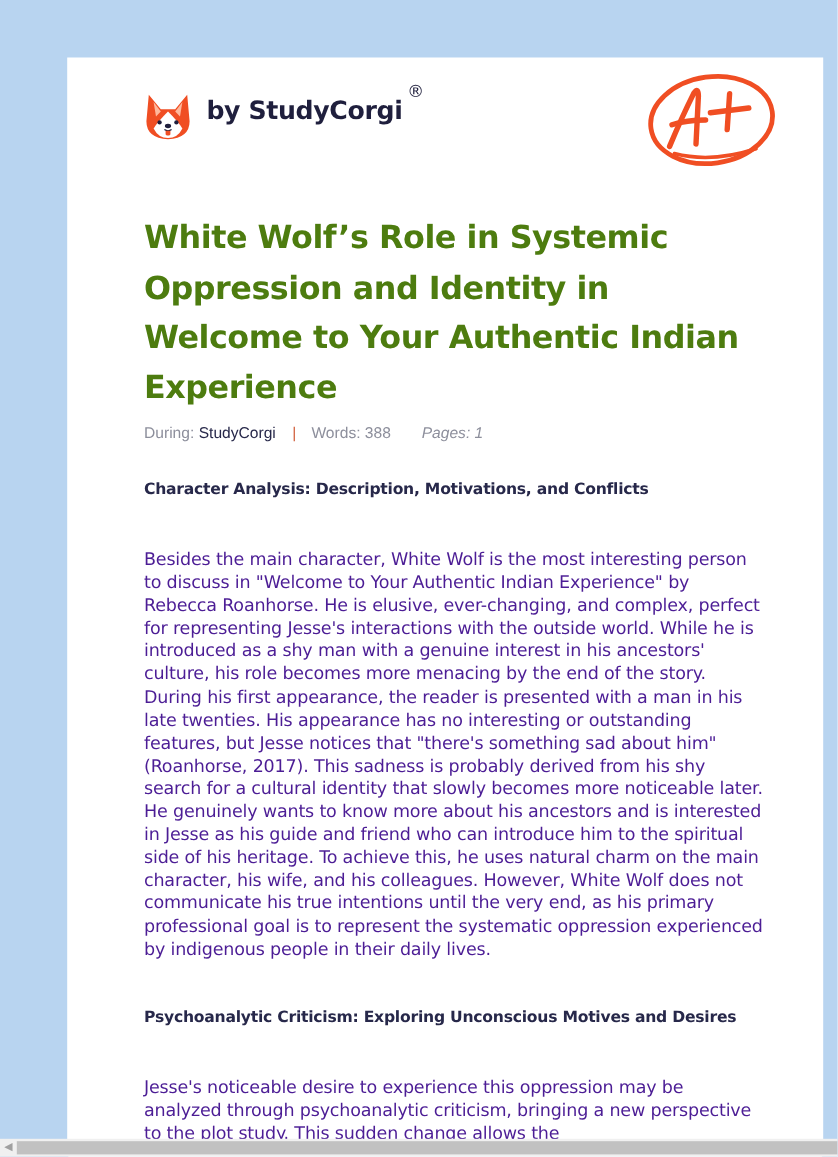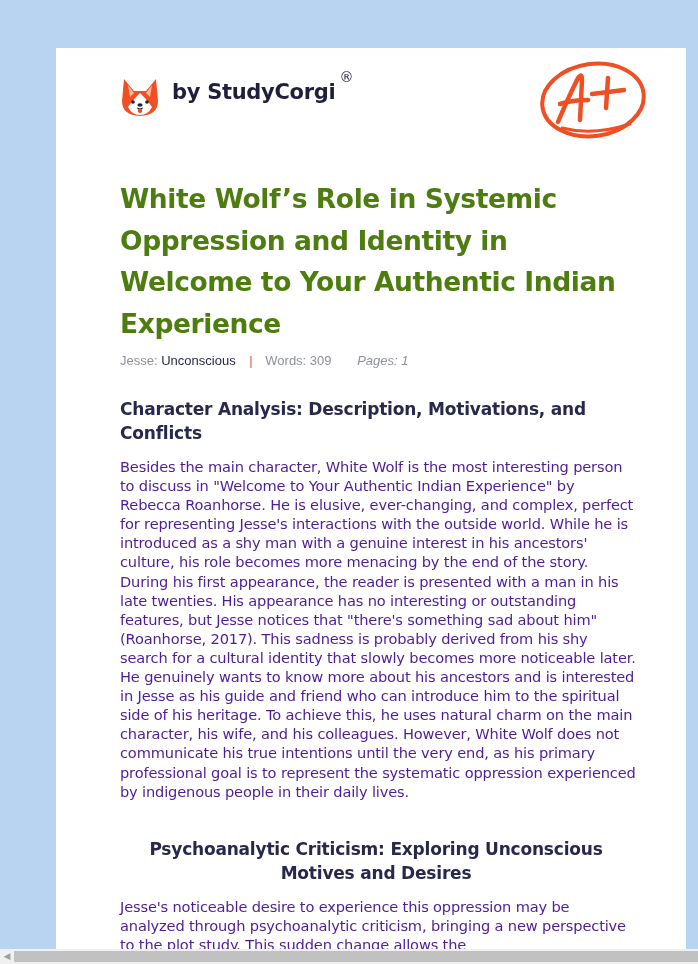--- a/index.html
+++ b/index.html
@@ -34,30 +34,30 @@
     .meta {
       position: absolute; left: 64px; top: 305px;
       font-family: "Liberation Sans", sans-serif; font-size: 13px; color: #8d8f9c;
       white-space: nowrap;
     }
     .meta .topic-val { color: #27284a; }
     .meta .sep { color: #d1603d; margin: 0 9px 0 10px; }
     .meta .gap { margin-left: 22px; font-style: italic; }
     h2 {
       font-family: "DejaVu Sans", sans-serif; font-weight: bold;
-      font-size: 17px; line-height: 24px; color: #27284a; margin: 0;
+      font-size: 13px; line-height: 24px; color: #27284a; margin: 0;
       letter-spacing: -0.2px;
     }
     p.body {
       font-family: "DejaVu Sans", sans-serif; font-size: 14.6px; line-height: 19.1px;
       color: #4c1d95; margin: 0; letter-spacing: -0.15px;
     }
     .h1pos { position: absolute; left: 64px; top: 349px; width: 512px; }
     .p1pos { position: absolute; left: 64px; top: 409px; width: 516px; }
-    .h2pos { position: absolute; left: 64px; top: 789px; width: 512px; text-align: center; }
+    .h2pos { position: absolute; left: 64px; top: 789px; width: 512px; }
     .p2pos { position: absolute; left: 64px; top: 849px; width: 516px; }
     .hscroll {
       position: absolute; left: 0; top: 949px; width: 698px; height: 15px;
       background: #f0f0f0;
     }
     .hscroll .arrow {
       position: absolute; left: 2px; top: 2px; width: 10px; height: 11px;
       color: #a0a0a0; font-size: 9px; line-height: 11px; text-align: center;
       font-family: "DejaVu Sans", sans-serif;
     }
@@ -91,24 +91,24 @@
     <path d="M20 64 Q30 40 40 20 Q44 14 44 22 L42 62" fill="none" stroke="#f04e23" stroke-width="4.5" stroke-linecap="round" stroke-linejoin="round"></path>
     <path d="M22 46 Q34 42 50 42" fill="none" stroke="#f04e23" stroke-width="4.5" stroke-linecap="round"></path>
     <path d="M70 20 L68 50" fill="none" stroke="#f04e23" stroke-width="4.5" stroke-linecap="round"></path>
     <path d="M54 36 L86 32" fill="none" stroke="#f04e23" stroke-width="4.5" stroke-linecap="round"></path>
     <path d="M24 70 Q55 78 92 66" fill="none" stroke="#f04e23" stroke-width="3" stroke-linecap="round"></path>
   </svg>
 
   <h1 class="title">White Wolf’s Role in Systemic Oppression and Identity in Welcome to Your Authentic Indian Experience</h1>
 
   <div class="meta">
-    <span>Jesse:</span>
-    <span class="topic-val">Unconscious</span>
+    <span>During:</span>
+    <span class="topic-val">StudyCorgi</span>
     <span class="sep">|</span>
-    <span>Words: 309</span>
+    <span>Words: 388</span>
     <span class="gap">Pages: 1</span>
   </div>
 
   <h2 class="h1pos">Character Analysis: Description, Motivations, and Conflicts</h2>
   <p class="body p1pos">Besides the main character, White Wolf is the most interesting person to discuss in "Welcome to Your Authentic Indian Experience" by Rebecca Roanhorse. He is elusive, ever-changing, and complex, perfect for representing Jesse's interactions with the outside world. While he is introduced as a shy man with a genuine interest in his ancestors' culture, his role becomes more menacing by the end of the story. During his first appearance, the reader is presented with a man in his late twenties. His appearance has no interesting or outstanding features, but Jesse notices that "there's something sad about him" (Roanhorse, 2017). This sadness is probably derived from his shy search for a cultural identity that slowly becomes more noticeable later. He genuinely wants to know more about his ancestors and is interested in Jesse as his guide and friend who can introduce him to the spiritual side of his heritage. To achieve this, he uses natural charm on the main character, his wife, and his colleagues. However, White Wolf does not communicate his true intentions until the very end, as his primary professional goal is to represent the systematic oppression experienced by indigenous people in their daily lives.</p>
 
   <h2 class="h2pos">Psychoanalytic Criticism: Exploring Unconscious Motives and Desires</h2>
   <p class="body p2pos">Jesse's noticeable desire to experience this oppression may be analyzed through psychoanalytic criticism, bringing a new perspective to the plot study. This sudden change allows the</p>
 </div>
 

